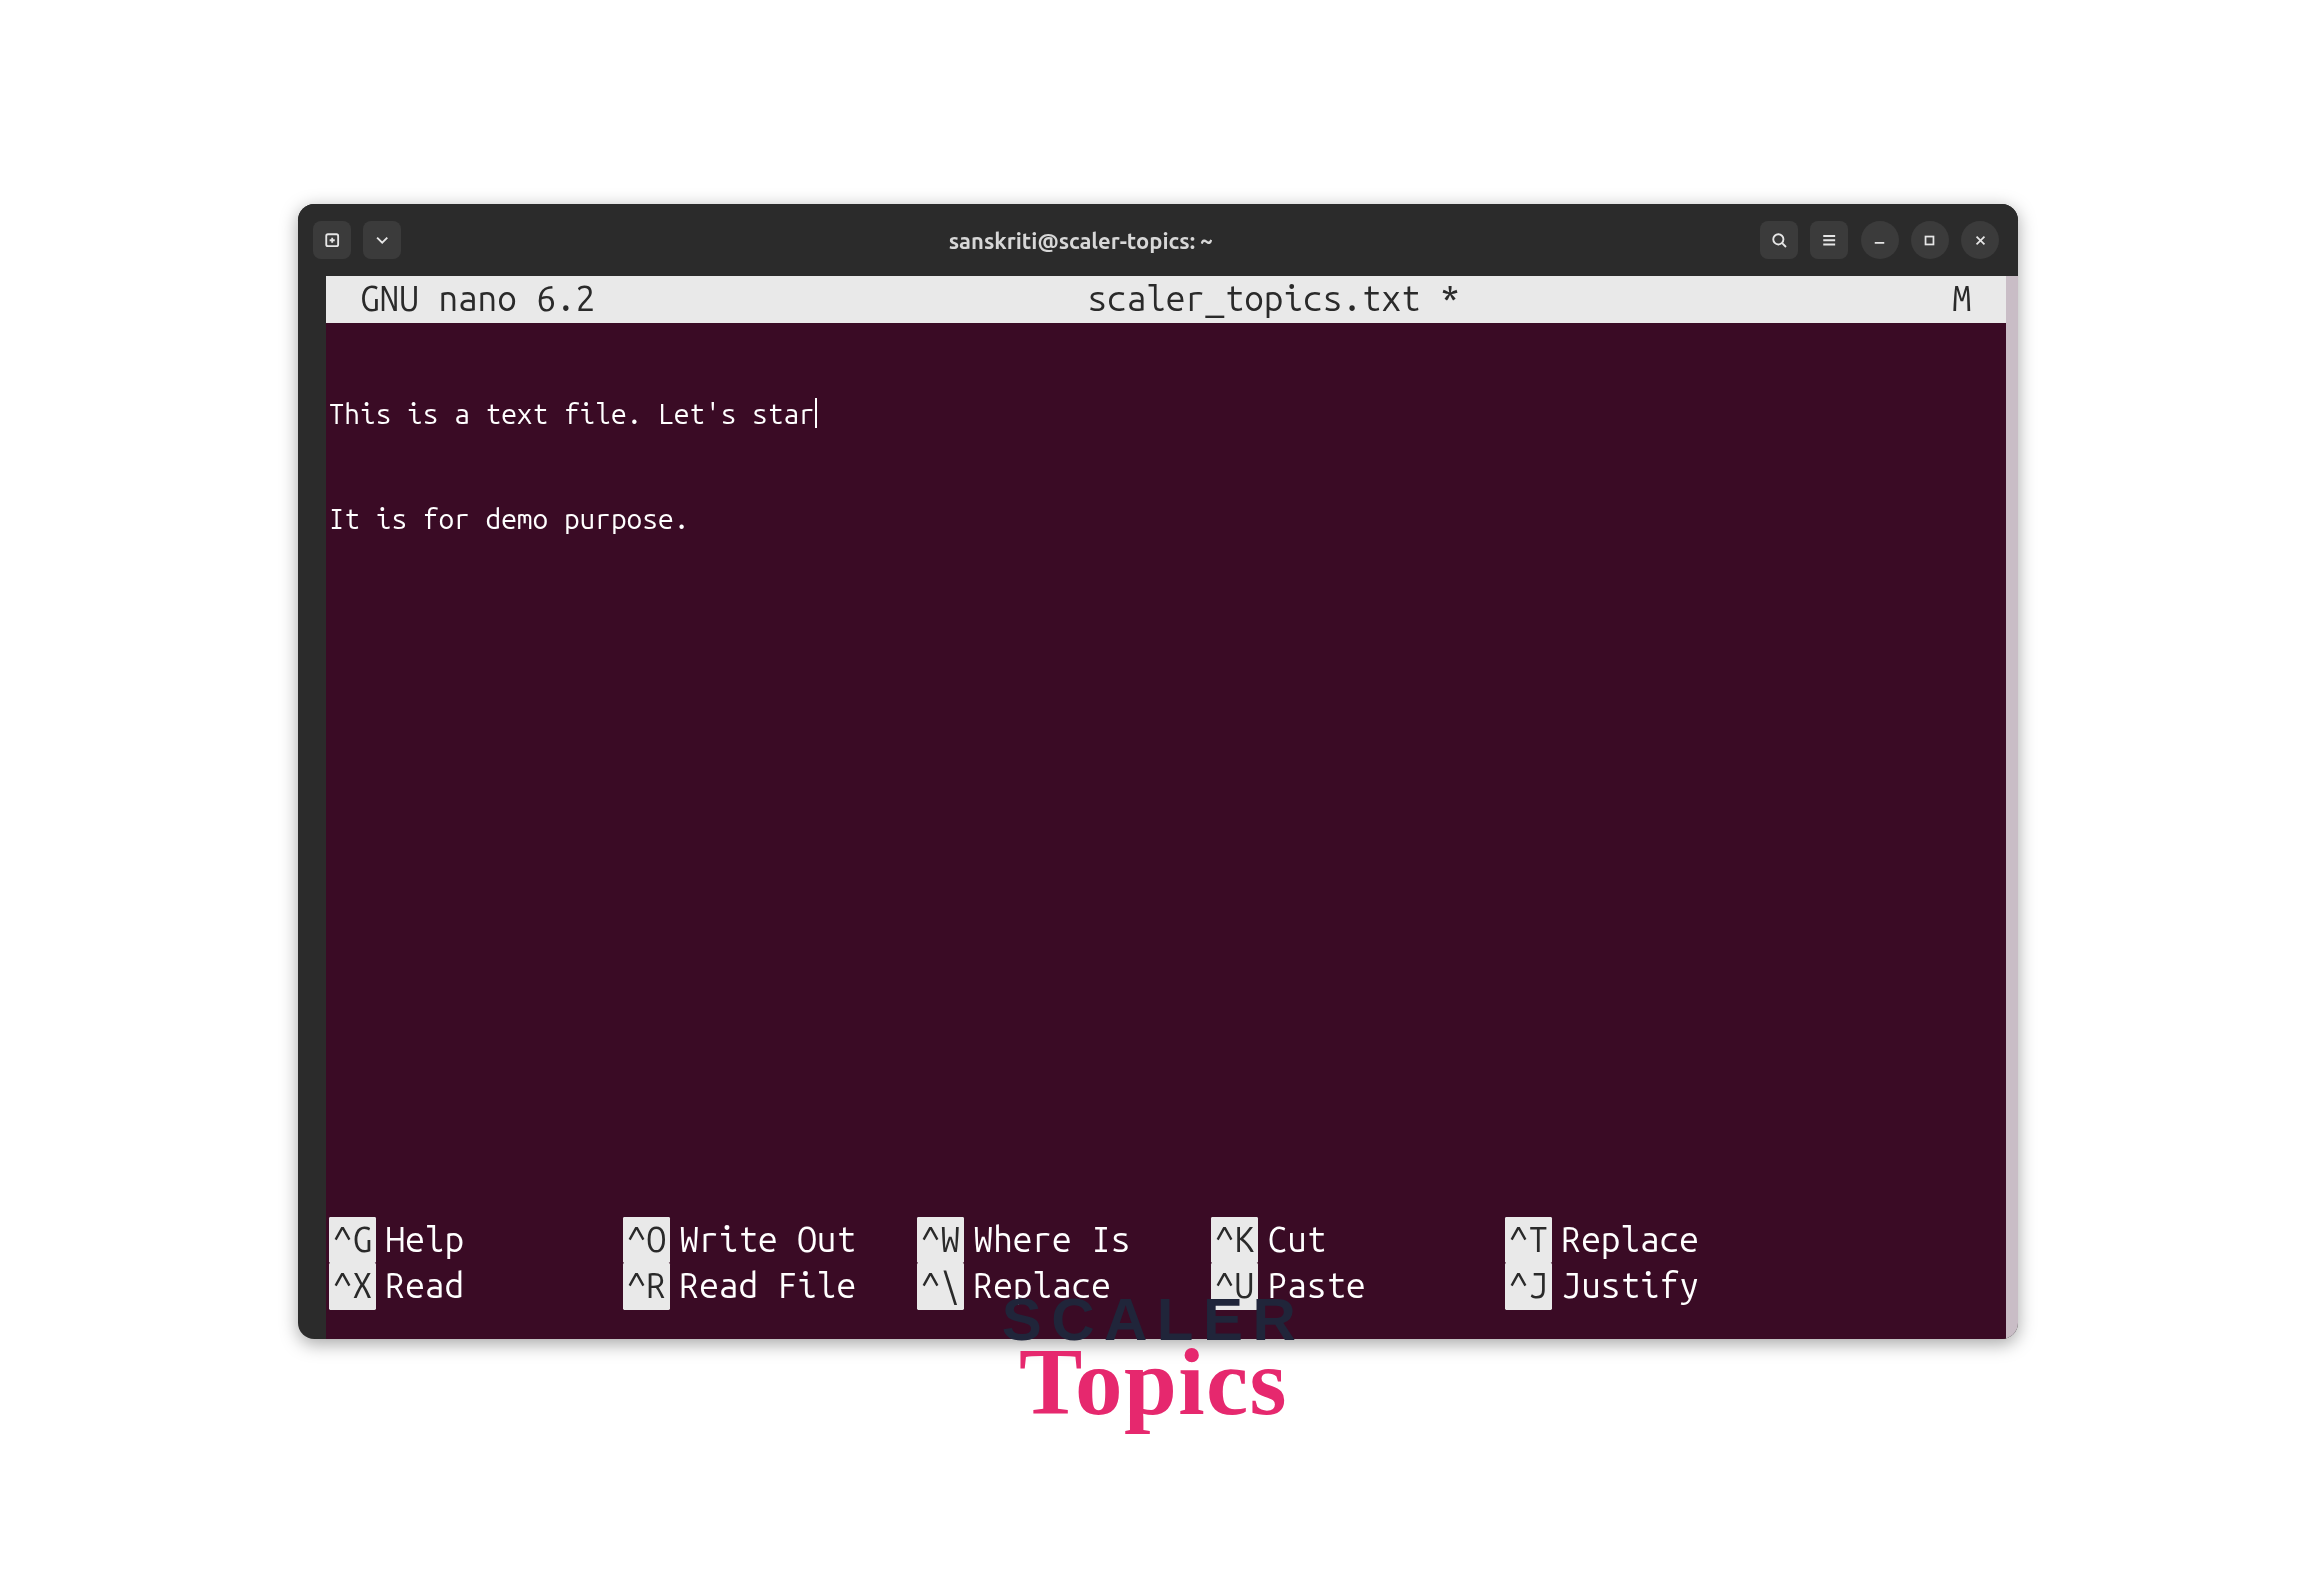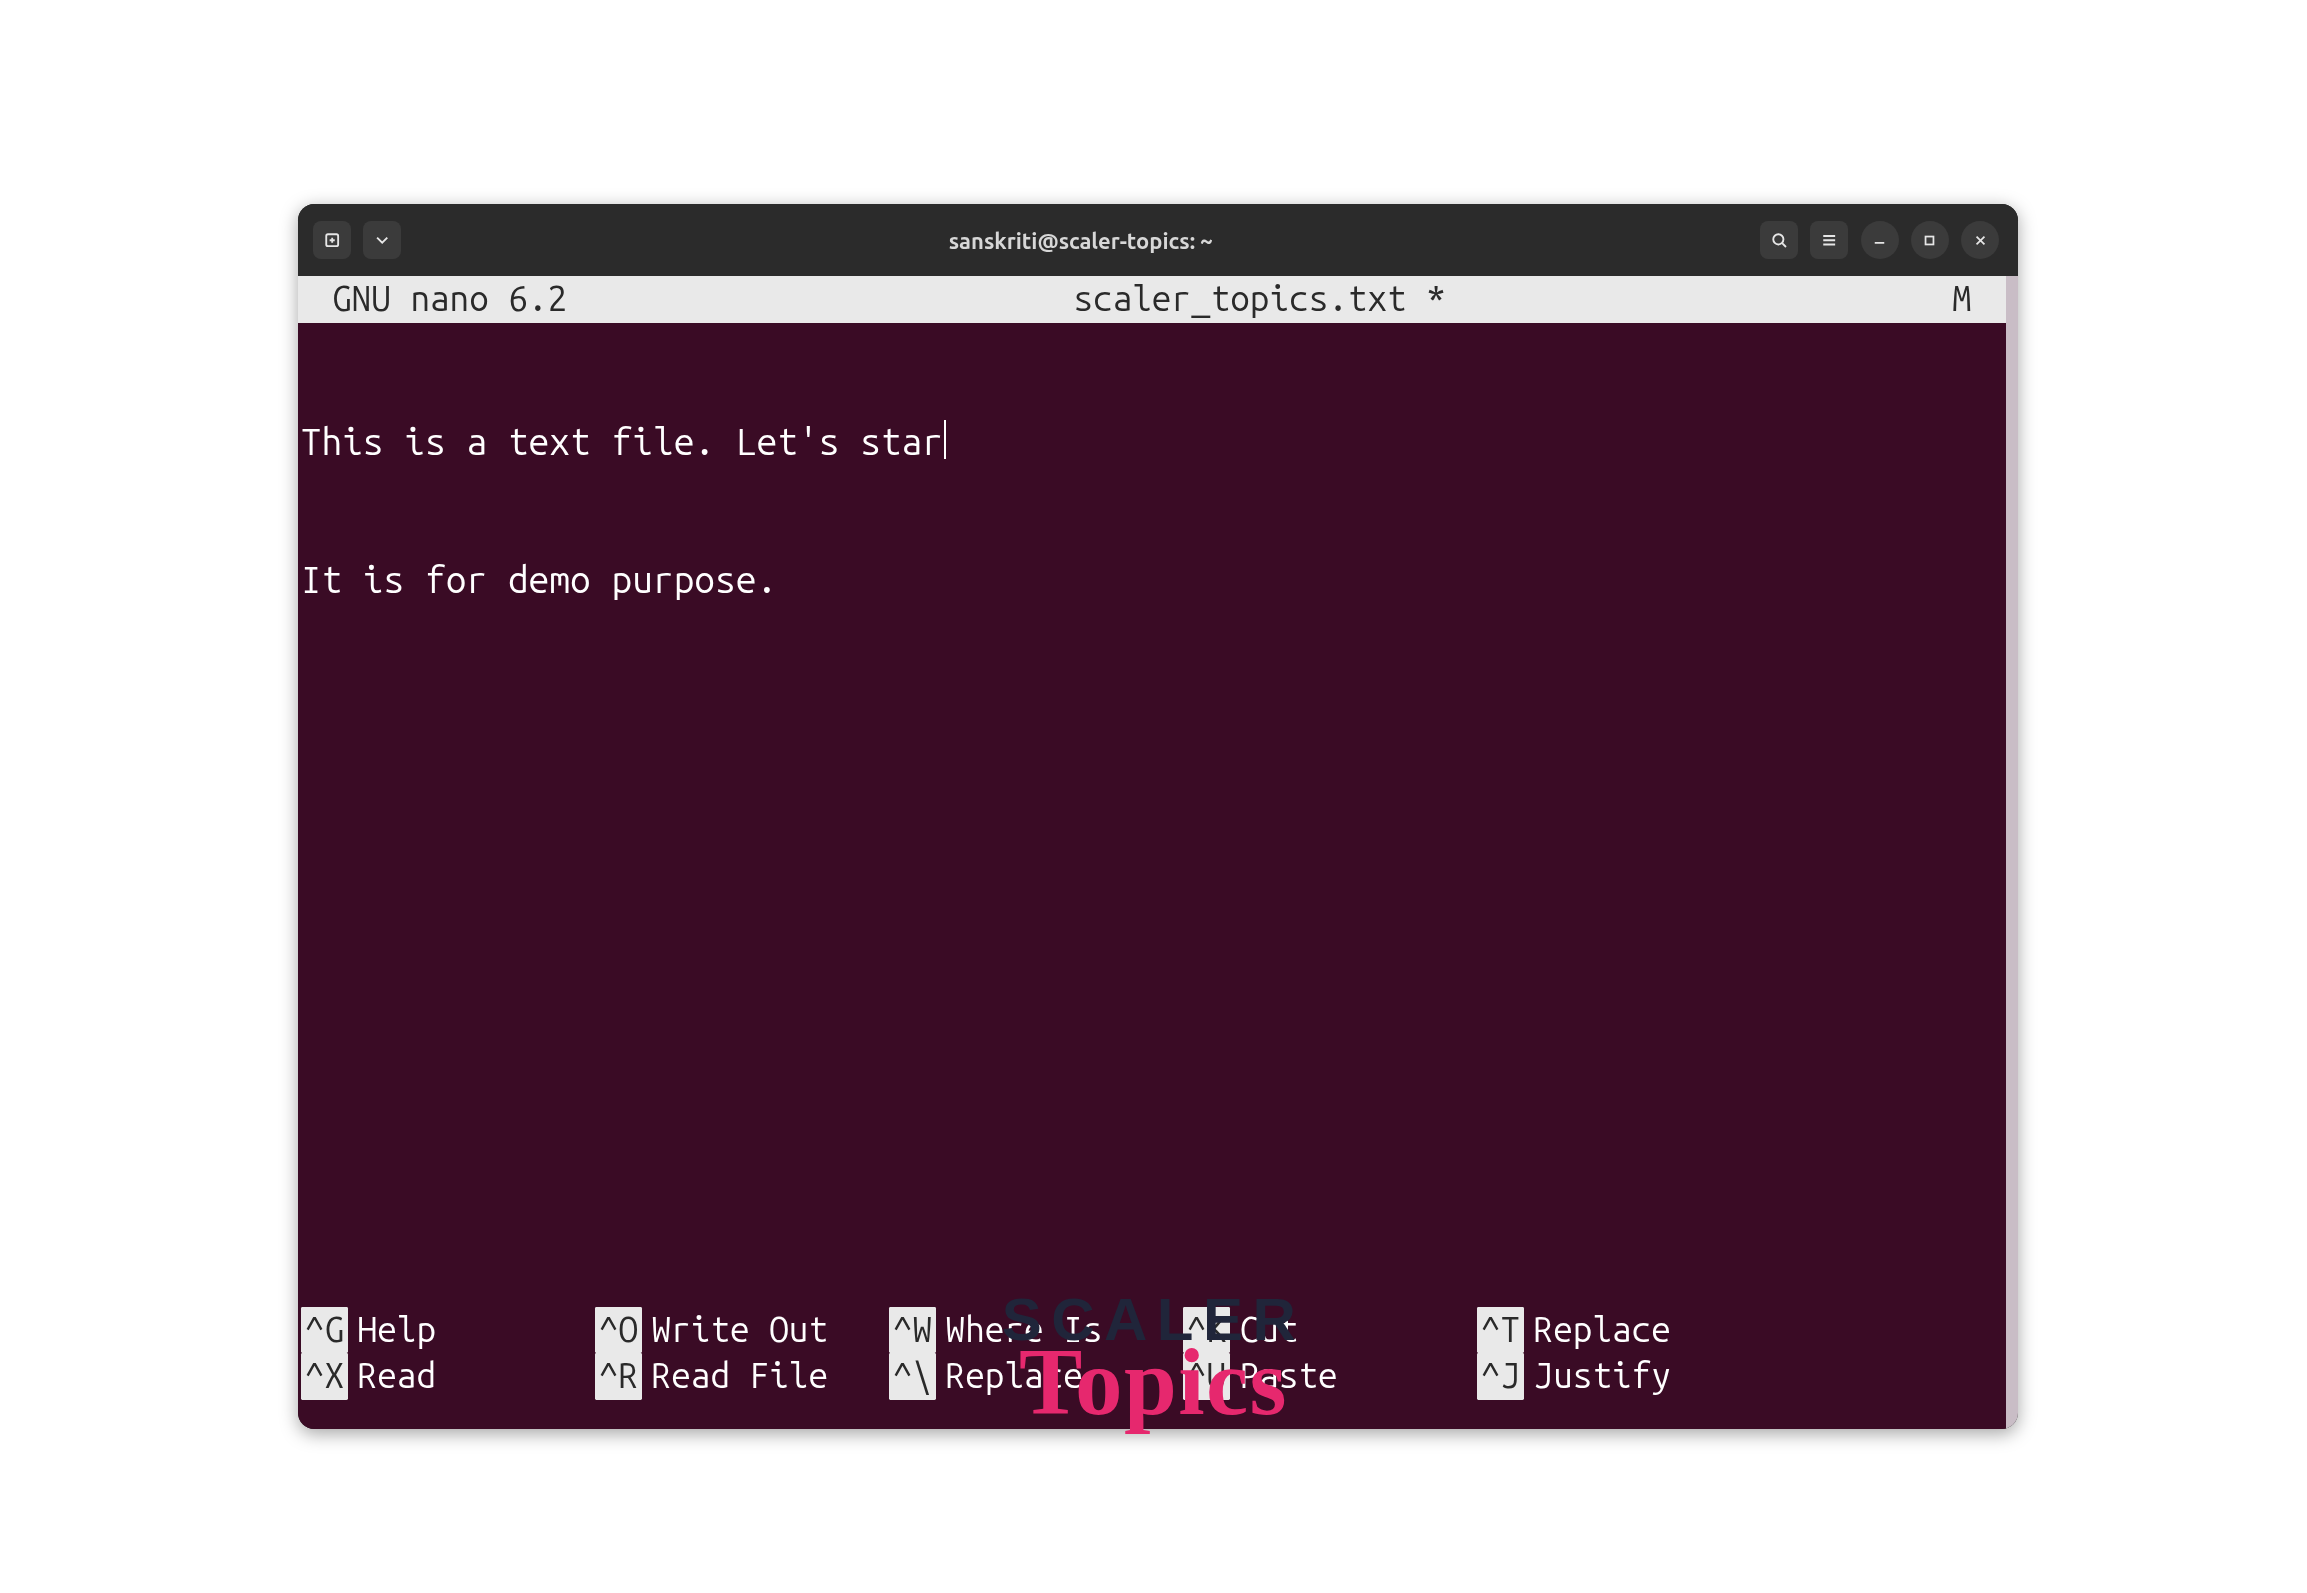--- a/index.html
+++ b/index.html
@@ -49,21 +49,21 @@
   .tb-square {
     width: 38px; height: 38px;
     border-radius: 8.1px;
     background: #3b3b3b;
     display: flex; align-items: center; justify-content: center;
     color: #e6e6e6;
   }
   .tb-square svg { width: 20.4px; height: 20.4px; stroke: currentColor; fill: none; stroke-width: 2.2; }
 
   
-  .term-outer { display: flex; }
+  .term-outer { display: flex; padding-left: 28px; }
   .term {
     flex: 1;
     background: #3a0b25;
     position: relative;
     padding-bottom: 24.4px;
   }
   .scrollbar {
     width: 12.2px;
     background: #c9bdc6;
   }
@@ -75,21 +75,21 @@
     line-height: 1.2;
     padding: 1.4px 8.1px 4.1px 34px;
     display: flex;
   }
   .statusline .sl-left  { flex: 0 0 auto; white-space: pre; }
   .statusline .sl-center{ flex: 1; text-align: center; white-space: pre; }
   .statusline .sl-right { flex: 0 0 auto; white-space: pre; padding-right: 26px; }
 
   .editor {
     color: #ffffff;
-    font-size: 37px;
+    font-size: 28px;
     line-height: 1.25;
     padding: 2.7px 0 0 2.7px;
     white-space: pre;
   }
   .editor .line { display: block; position: relative; }
   .cursor {
     display: inline-block;
     width: 2px;
     height: 1.05em;
     background: #ffffff;

